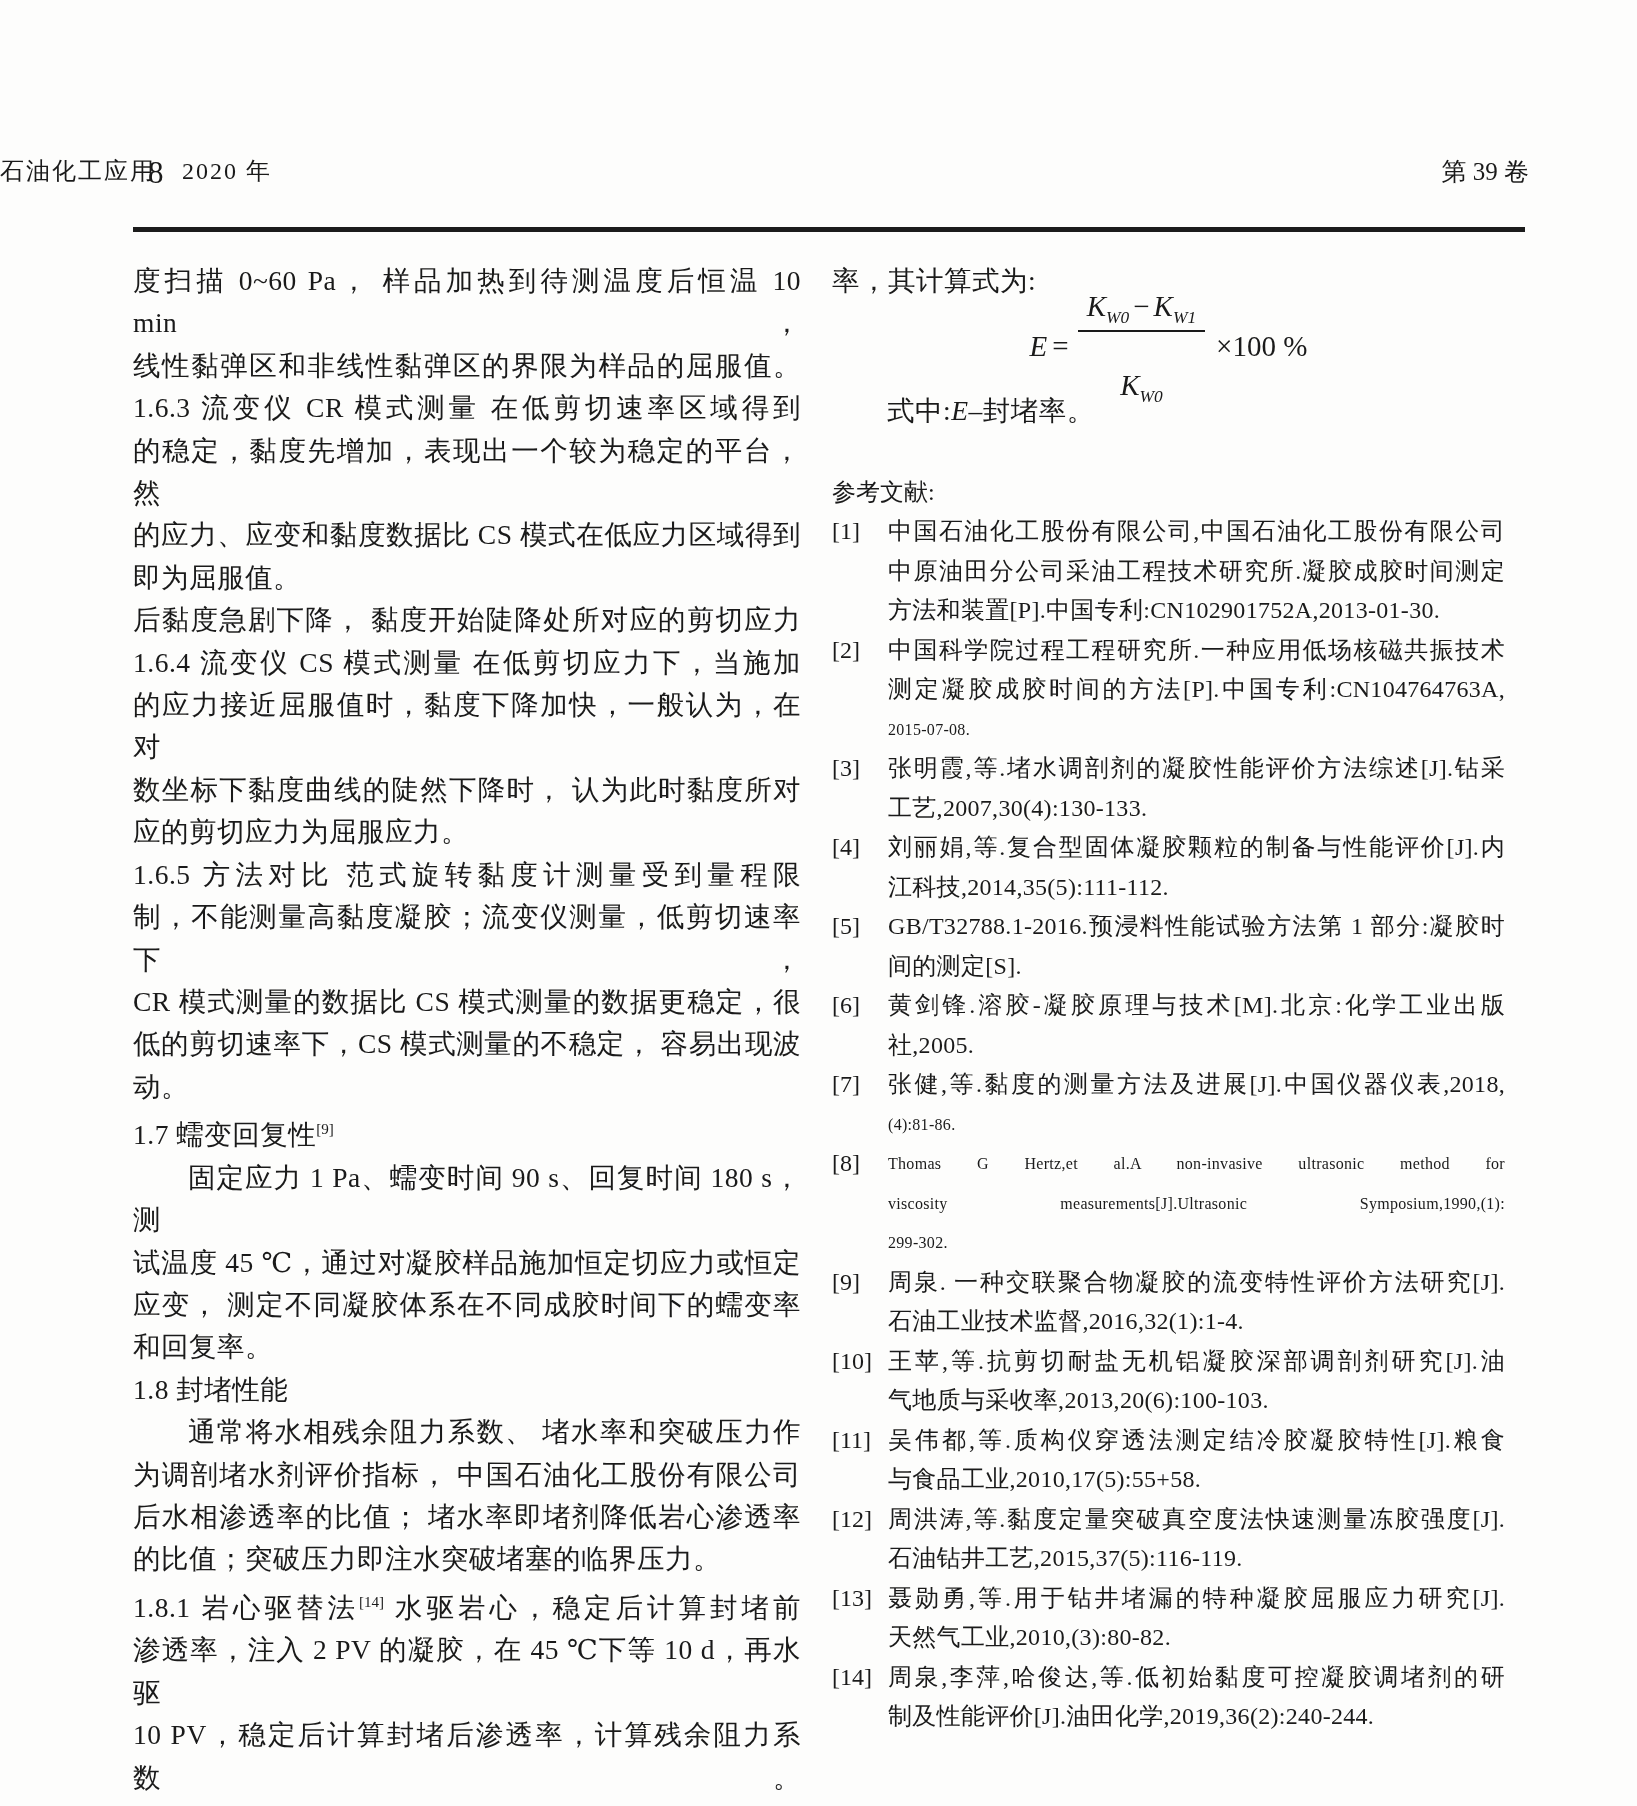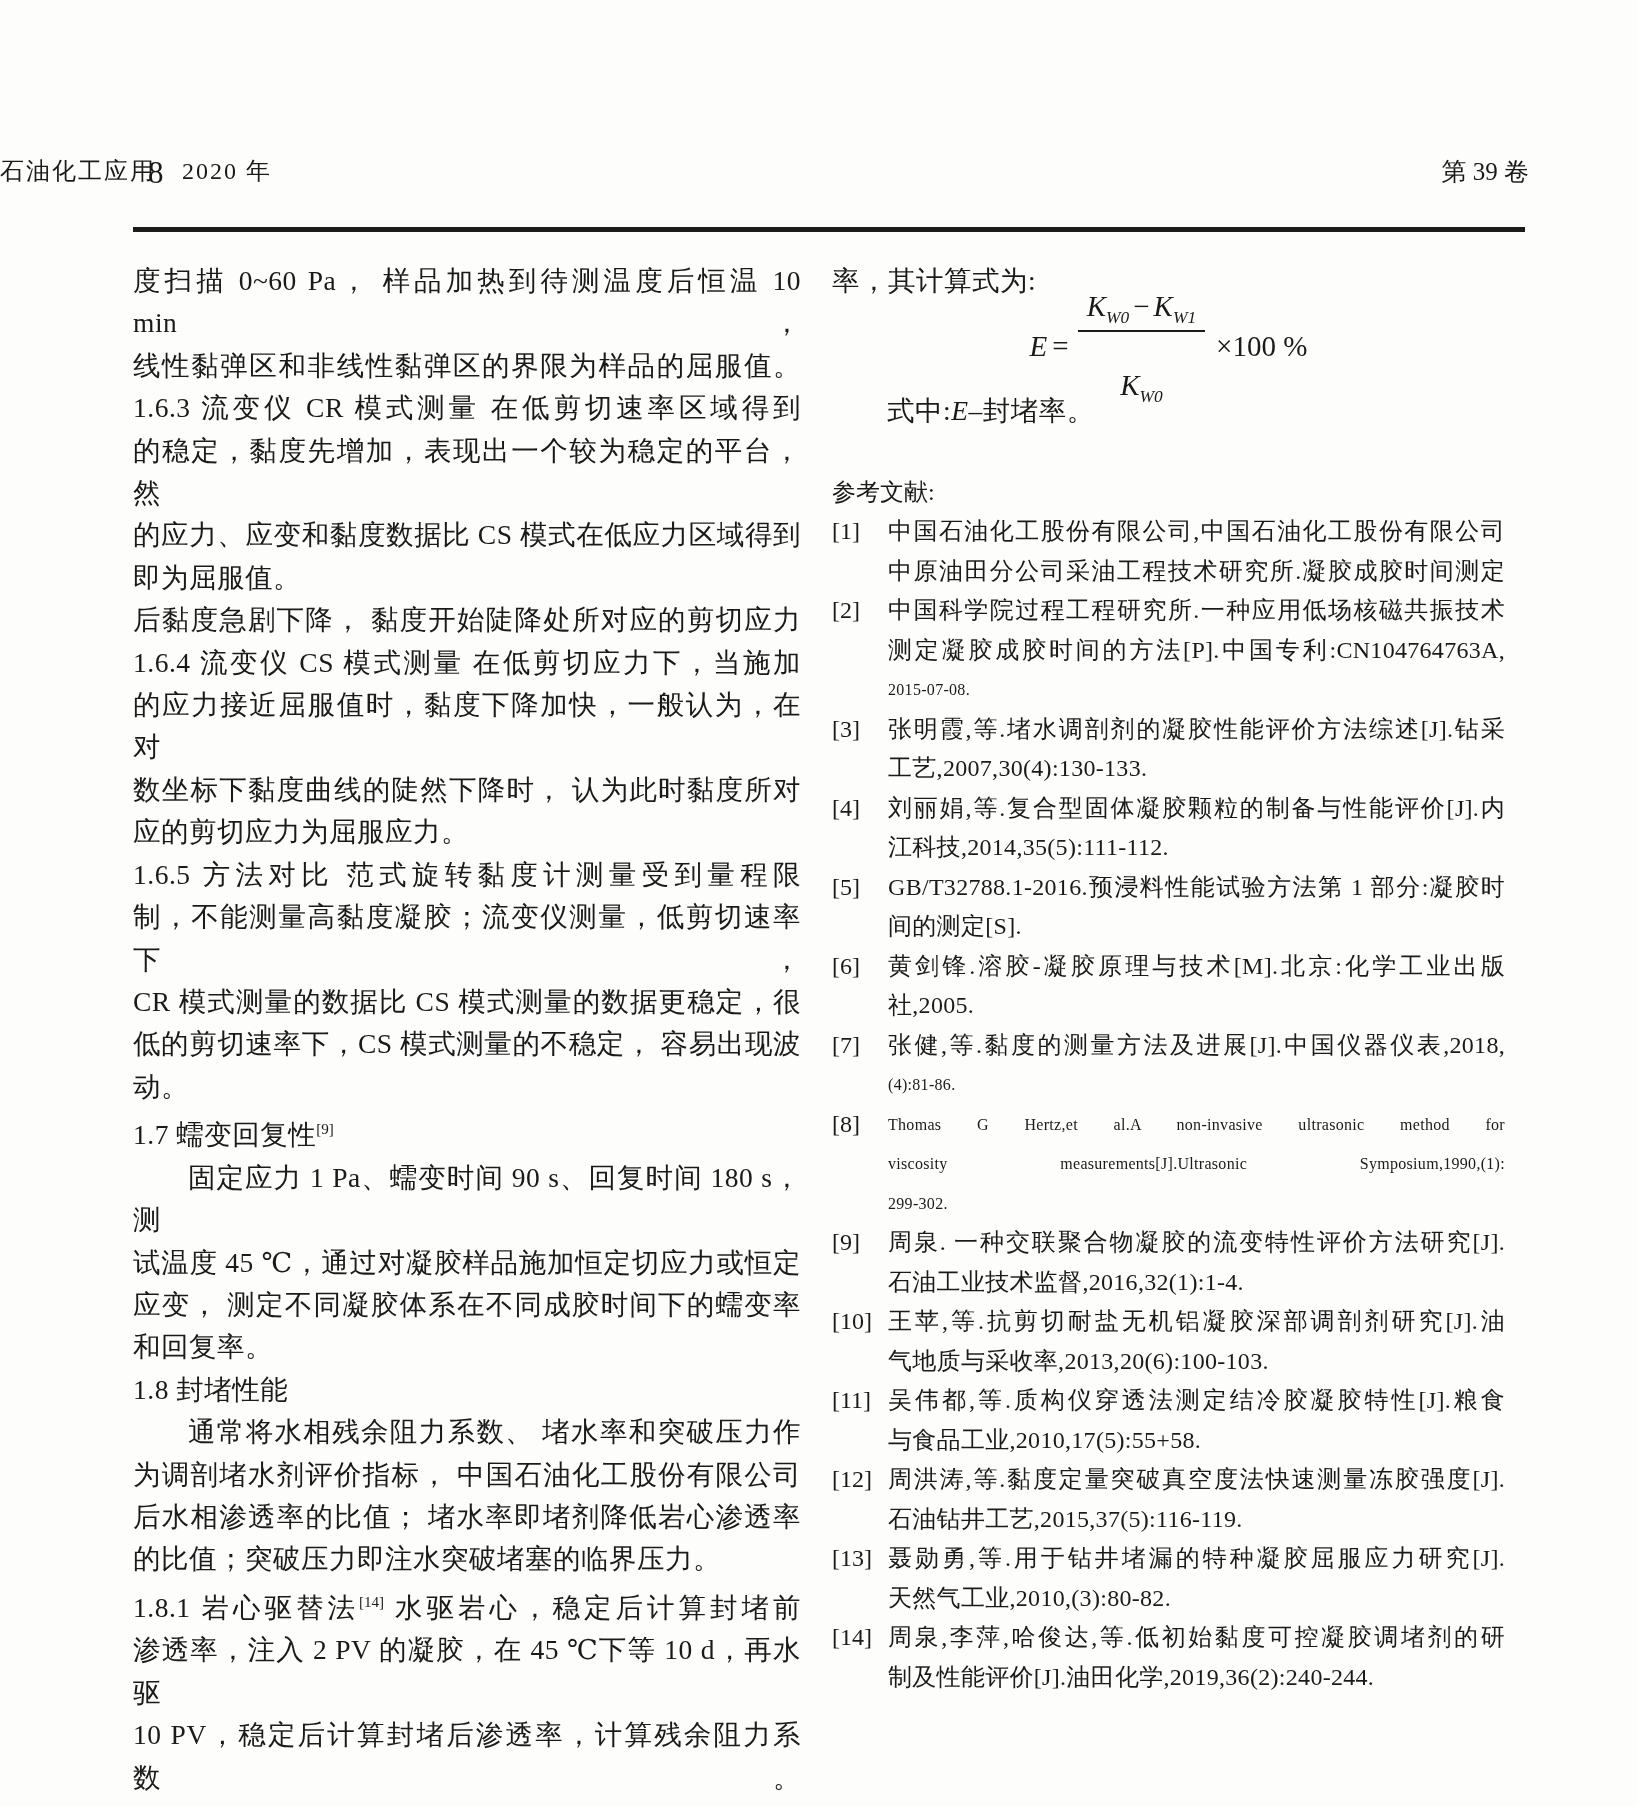--- a/index.html
+++ b/index.html
@@ -100,20 +100,21 @@
         <span class="msuffix">×100 %</span>
       </div>
       <div class="line ind"><span class="seg">式中:</span><span class="mvar">E</span><span class="seg">–封堵率。</span></div>
       <div class="gap" style="height: 40px;"></div>
       <div class="refs">
         <div class="refs-title">参考文献:</div>
         <div class="ref">
           <span class="ref-label">[1]</span>
           <div class="ref-line fill">中国石油化工股份有限公司,中国石油化工股份有限公司</div>
           <div class="ref-line fill">中原油田分公司采油工程技术研究所.凝胶成胶时间测定</div>
+          <div class="ref-line">方法和装置[P].中国专利:CN102901752A,2013-01-30.</div>
         </div>
         <div class="ref">
           <span class="ref-label">[2]</span>
           <div class="ref-line fill">中国科学院过程工程研究所.一种应用低场核磁共振技术</div>
           <div class="ref-line fill">测定凝胶成胶时间的方法[P].中国专利:CN104764763A,</div>
           <div class="ref-line latin">2015-07-08.</div>
         </div>
         <div class="ref">
           <span class="ref-label">[3]</span>
           <div class="ref-line fill">张明霞,等.堵水调剖剂的凝胶性能评价方法综述[J].钻采</div>

